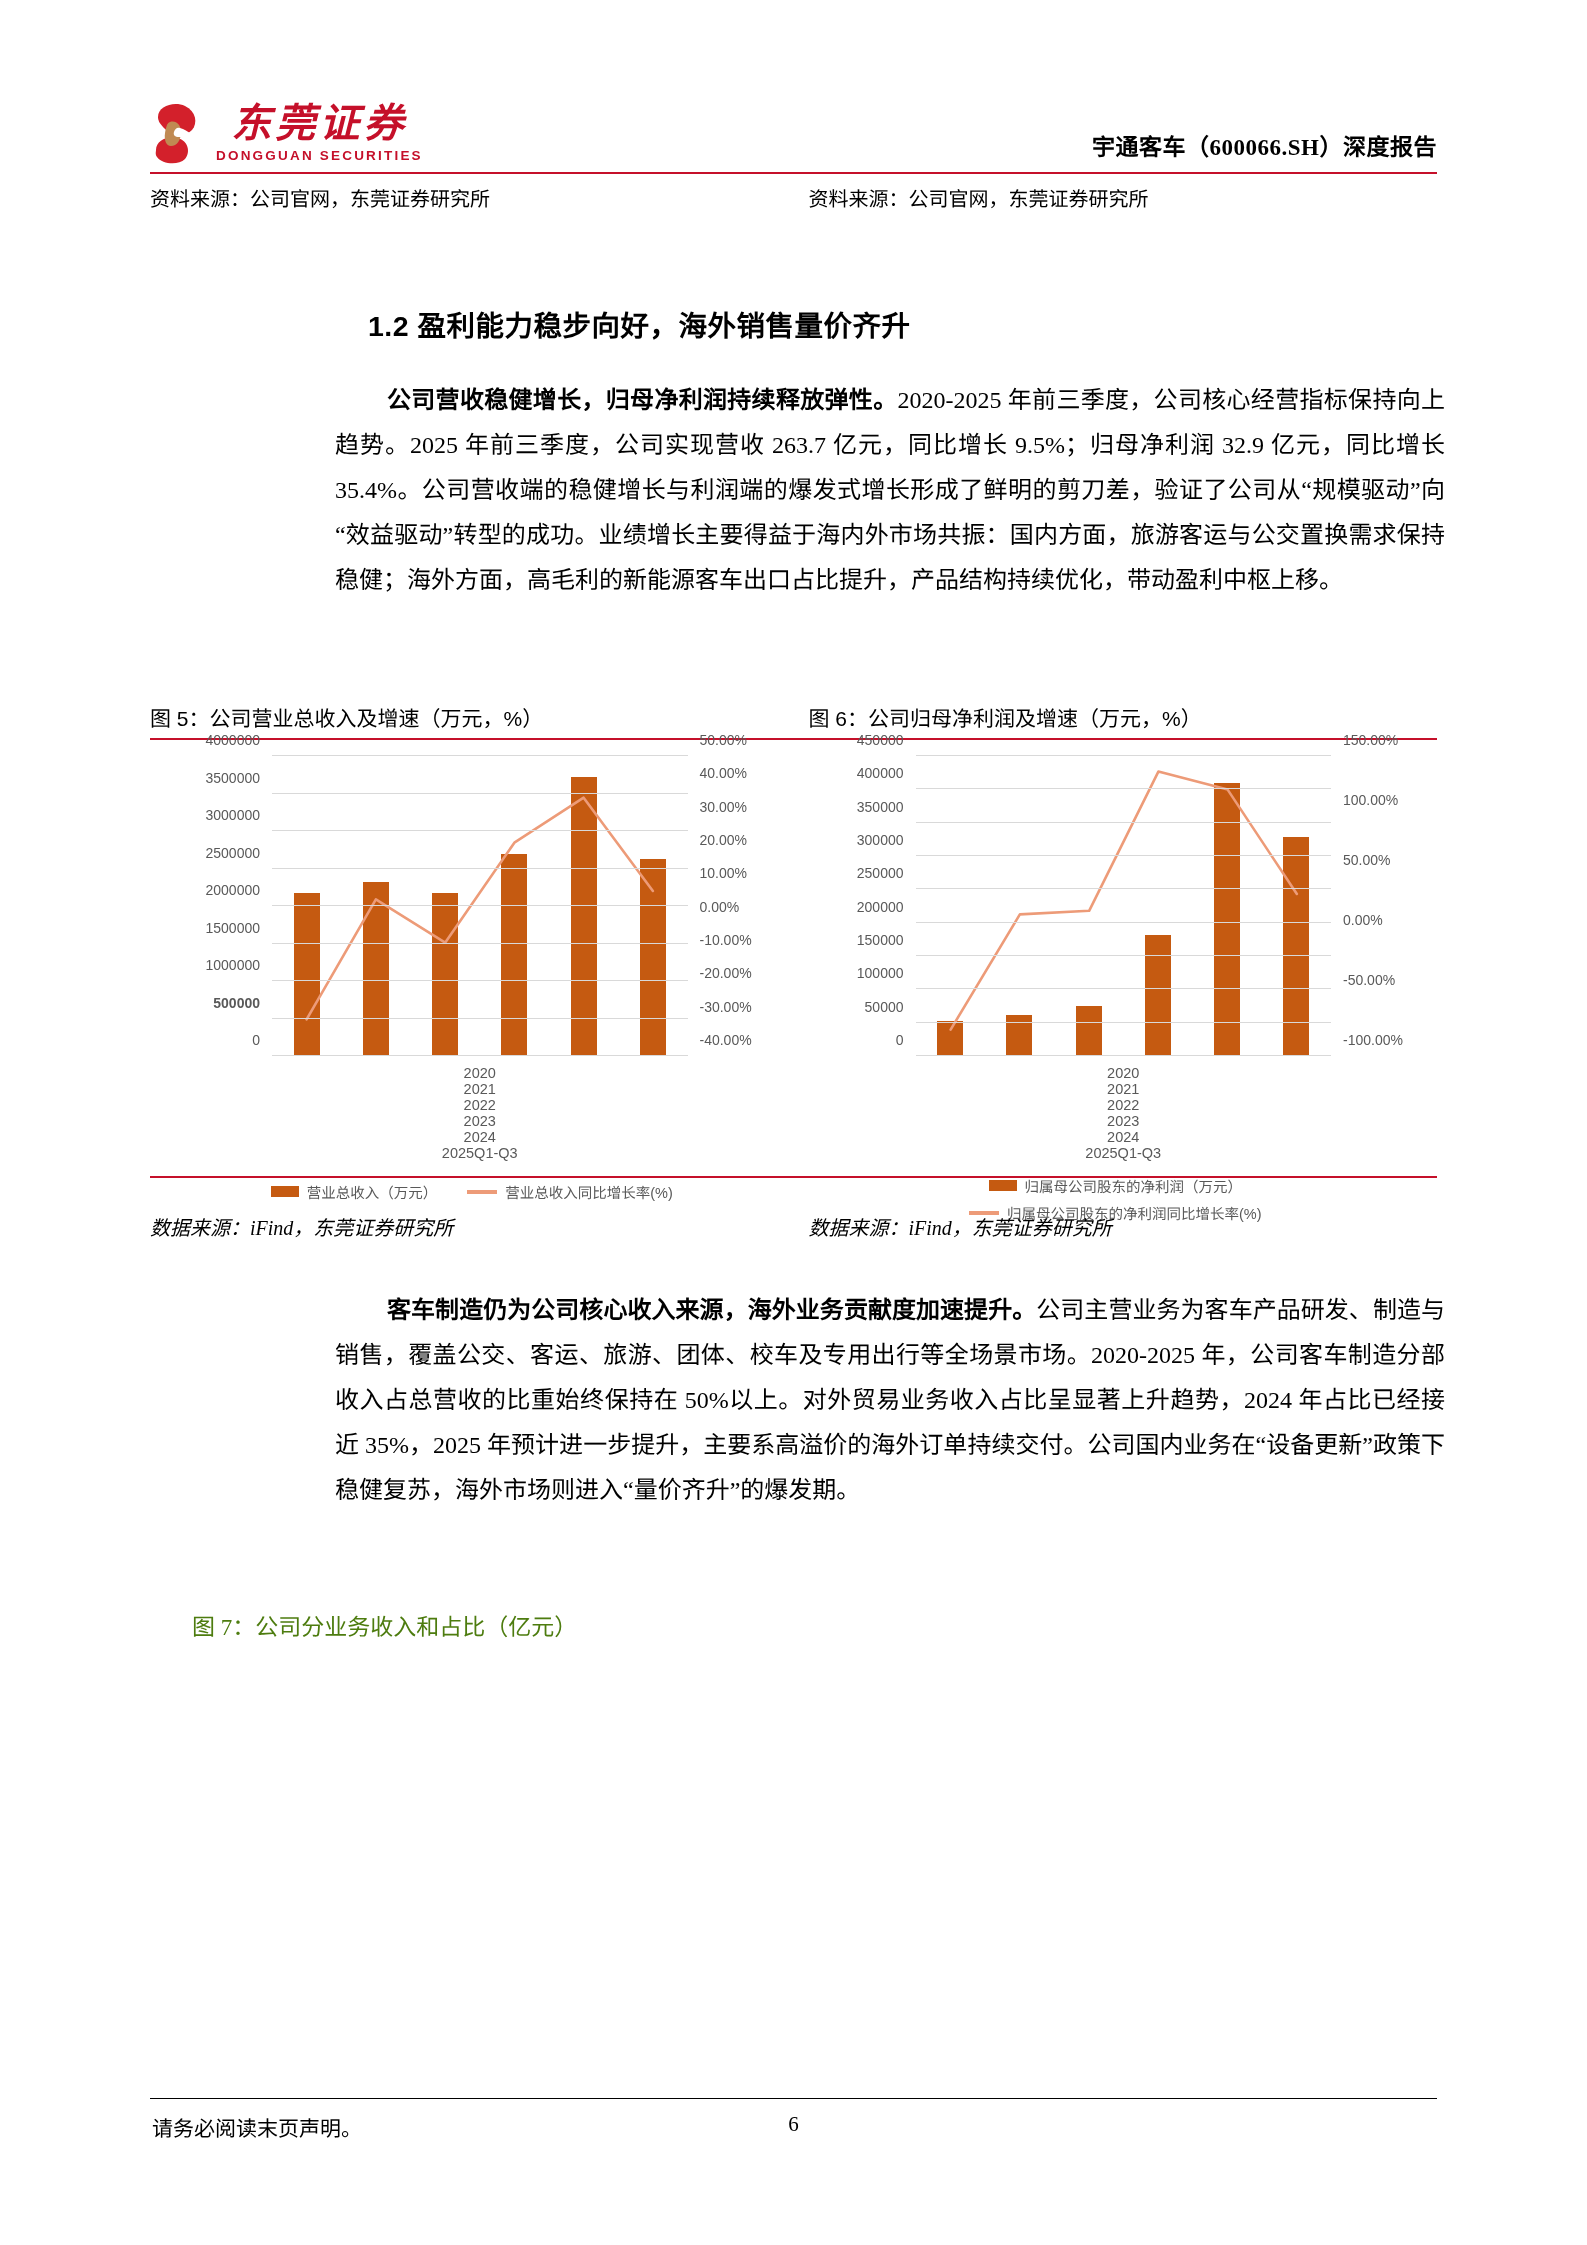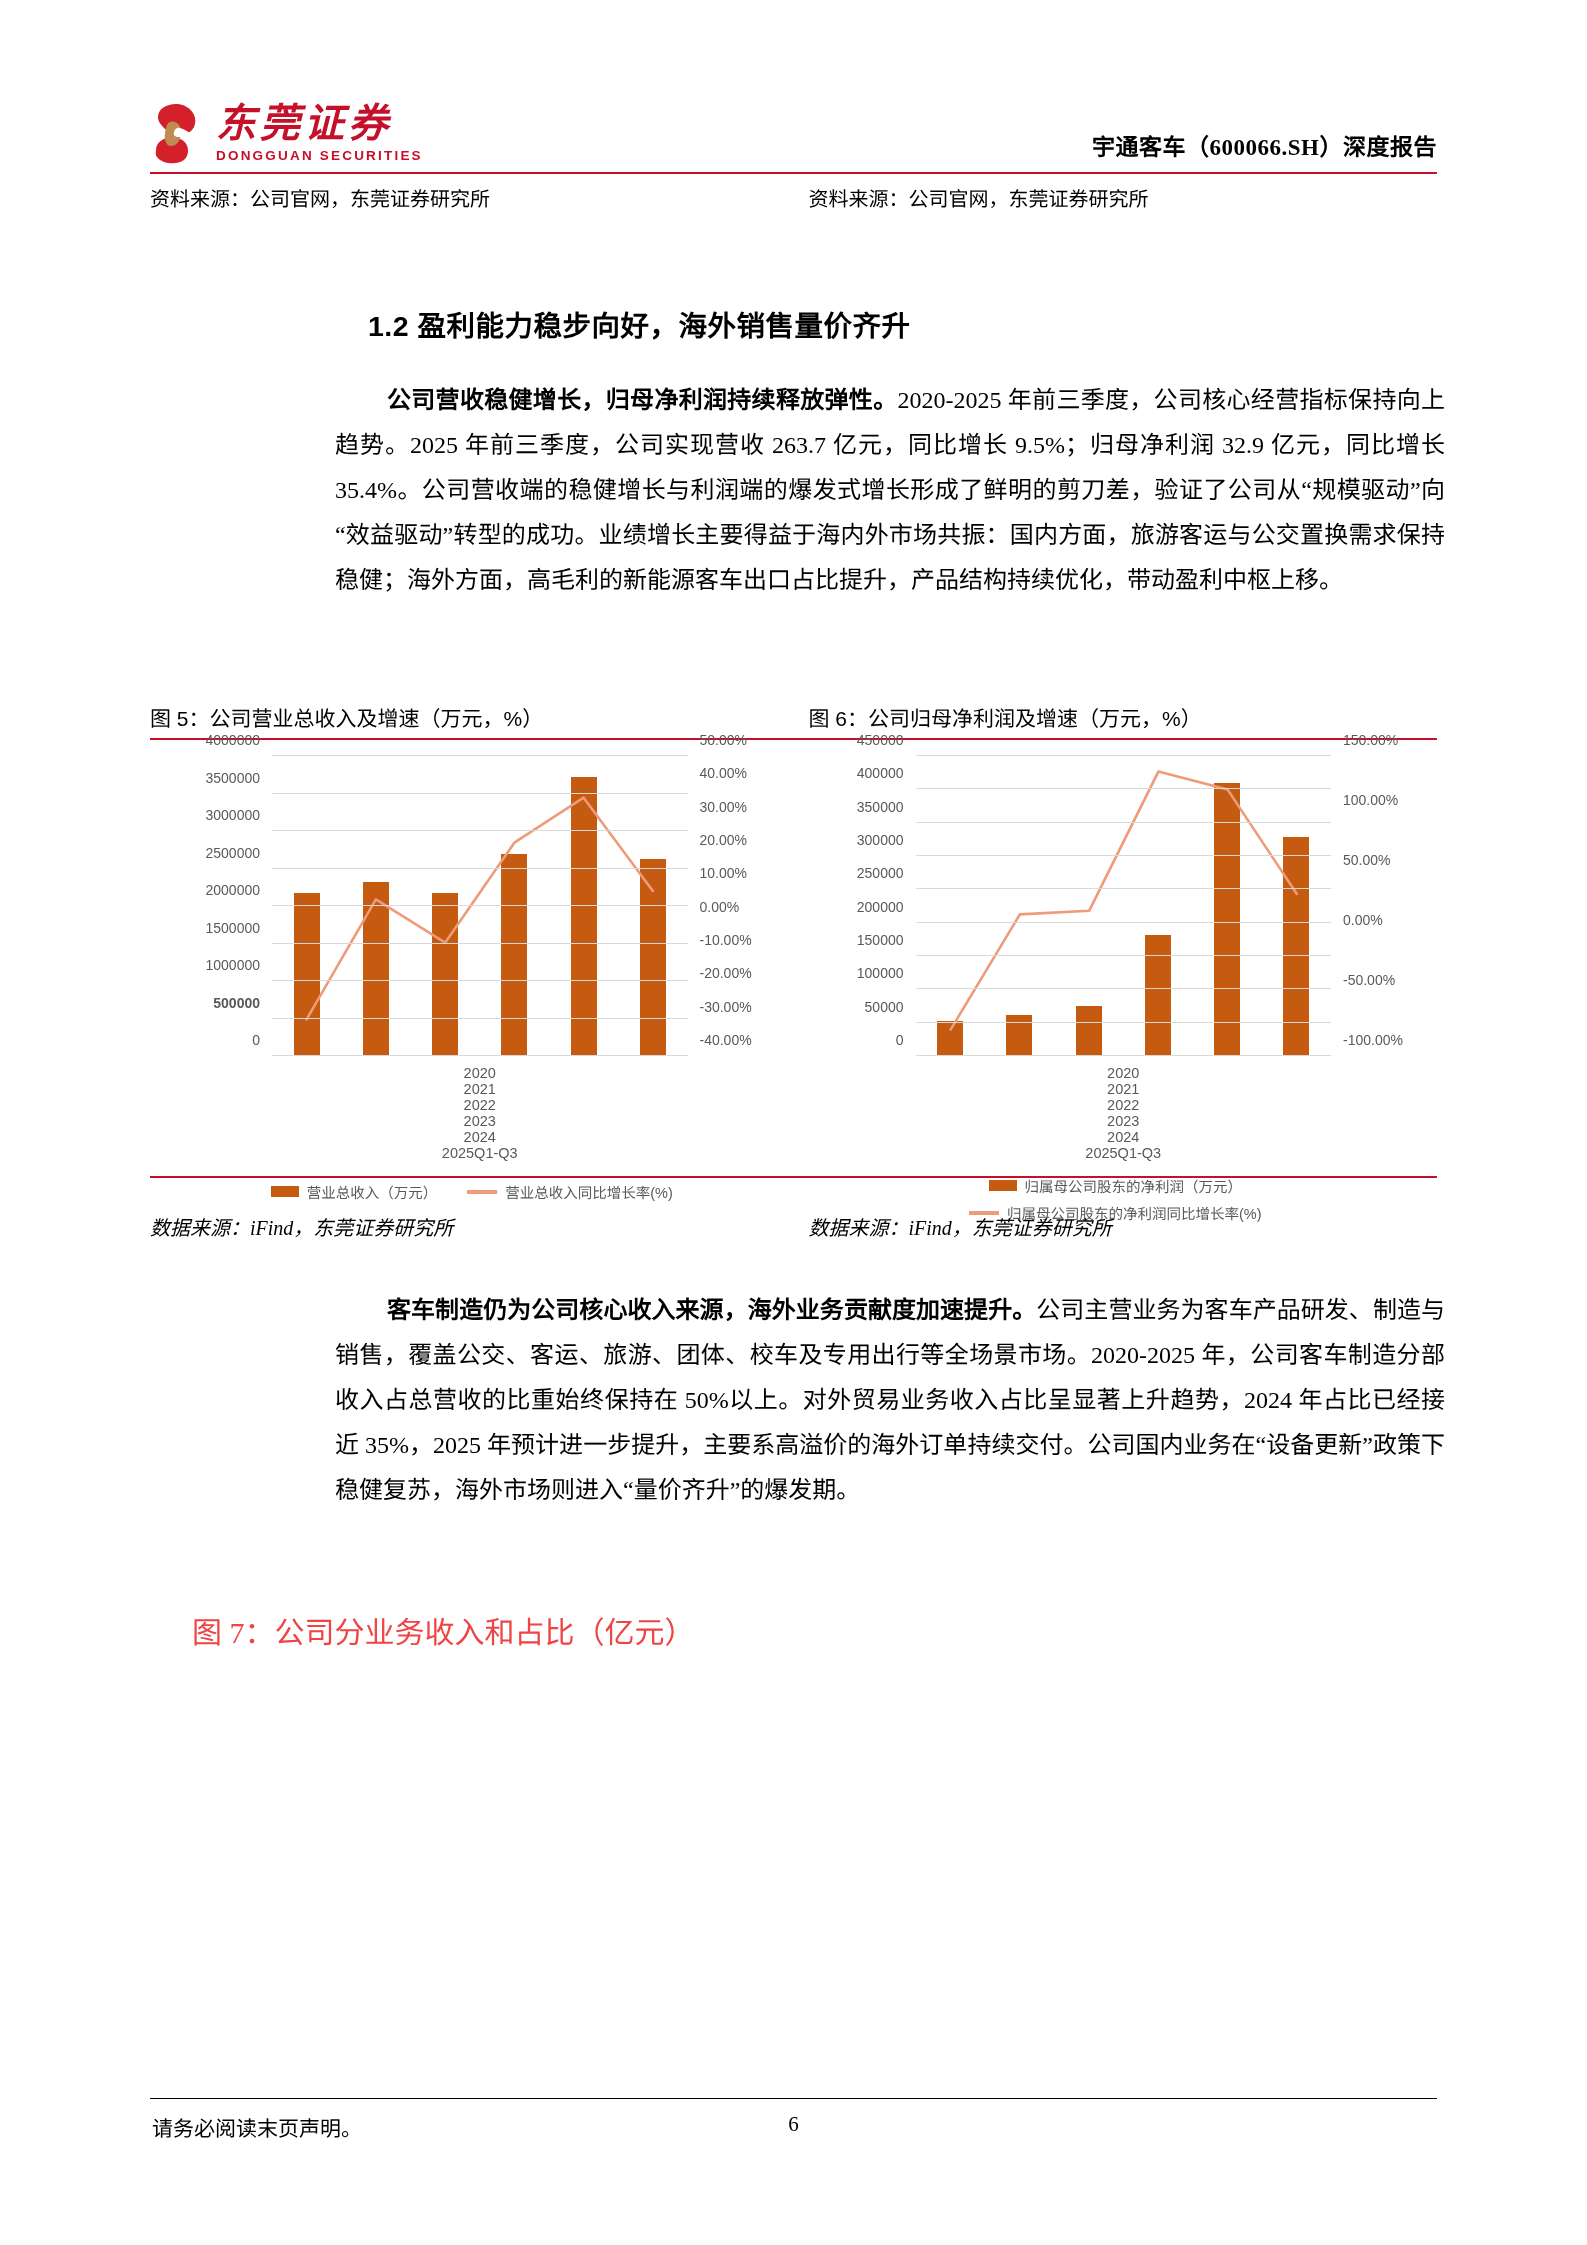--- a/index.html
+++ b/index.html
@@ -57,20 +57,21 @@
   }
   .logo-cn {
     font-family: "Liberation Serif", "DejaVu Serif", serif;
     font-size: 40px;
     font-weight: bold;
     font-style: italic;
     color: #c5102a;
     letter-spacing: 4px;
     line-height: 1.05;
     white-space: nowrap;
+    text-align: center;
   }
   .logo-en {
     font-family: "Liberation Sans", sans-serif;
     font-size: 13.5px;
     font-weight: bold;
     color: #c5102a;
     letter-spacing: 2.2px;
     margin-top: 3px;
     white-space: nowrap;
   }
@@ -155,22 +156,22 @@
     white-space: nowrap;
   }
   .fig-caption.right { padding-left: 30px; }
   #fig-cap-56 { top: 702px; }
 
   .fig-caption-single {
     position: absolute;
     left: 192px;
     top: 1608px;
     font-family: "Liberation Serif", "DejaVu Serif", serif;
-    font-size: 30px;
-    color: #ef4444;
+    font-size: 23px;
+    color: #4d7c0f;
     white-space: nowrap;
   }
 
   
   .charts-frame {
     position: absolute;
     left: 150px;
     top: 738px;
     width: 1287px;
     height: 440px;

